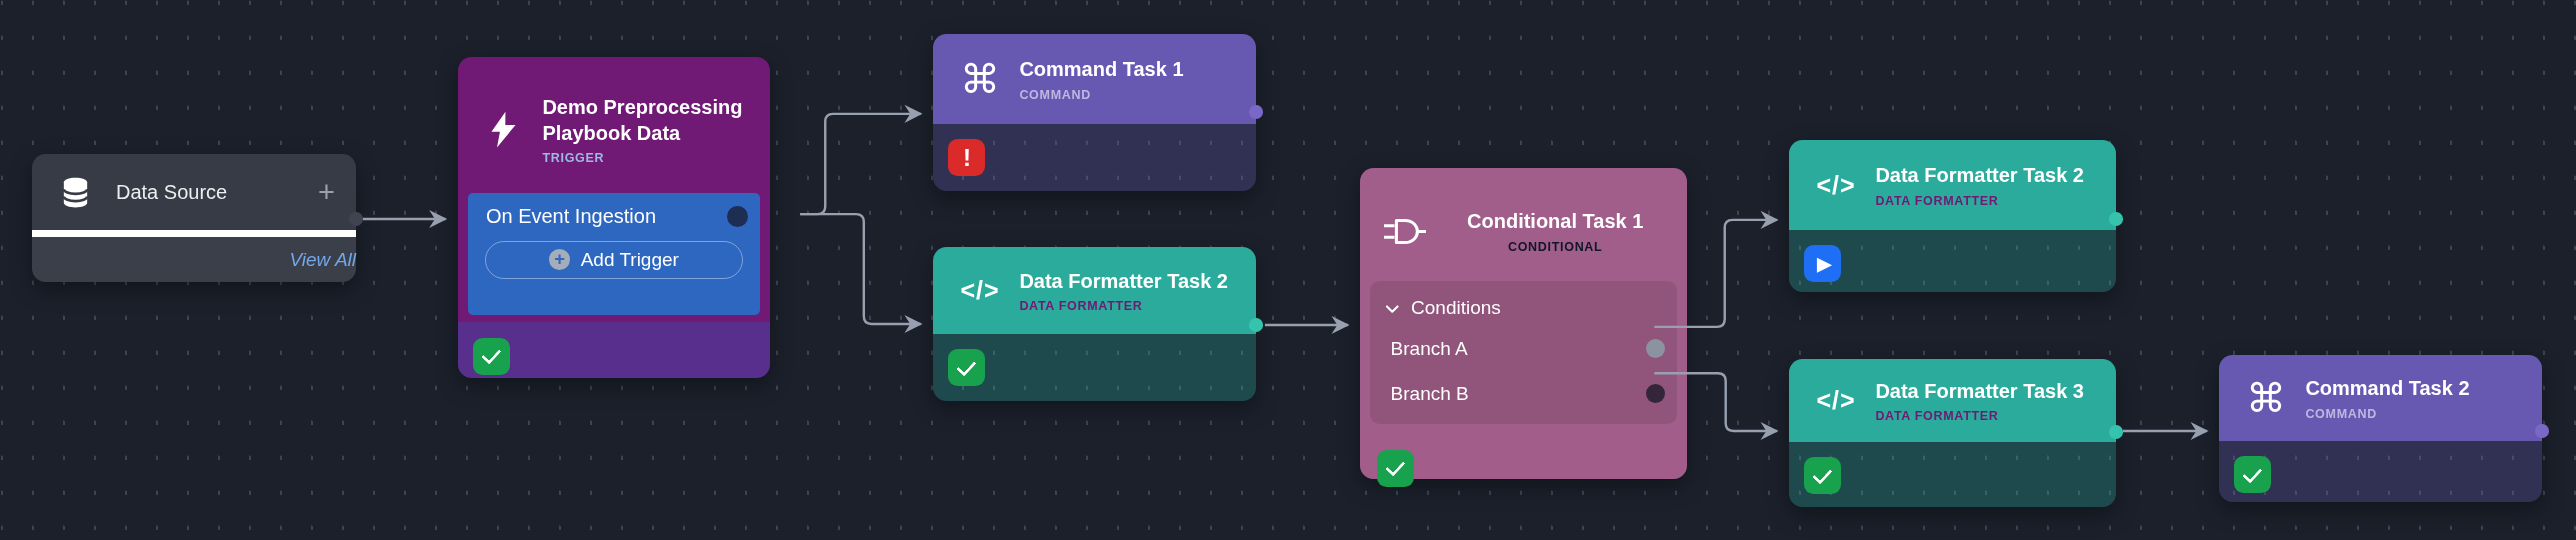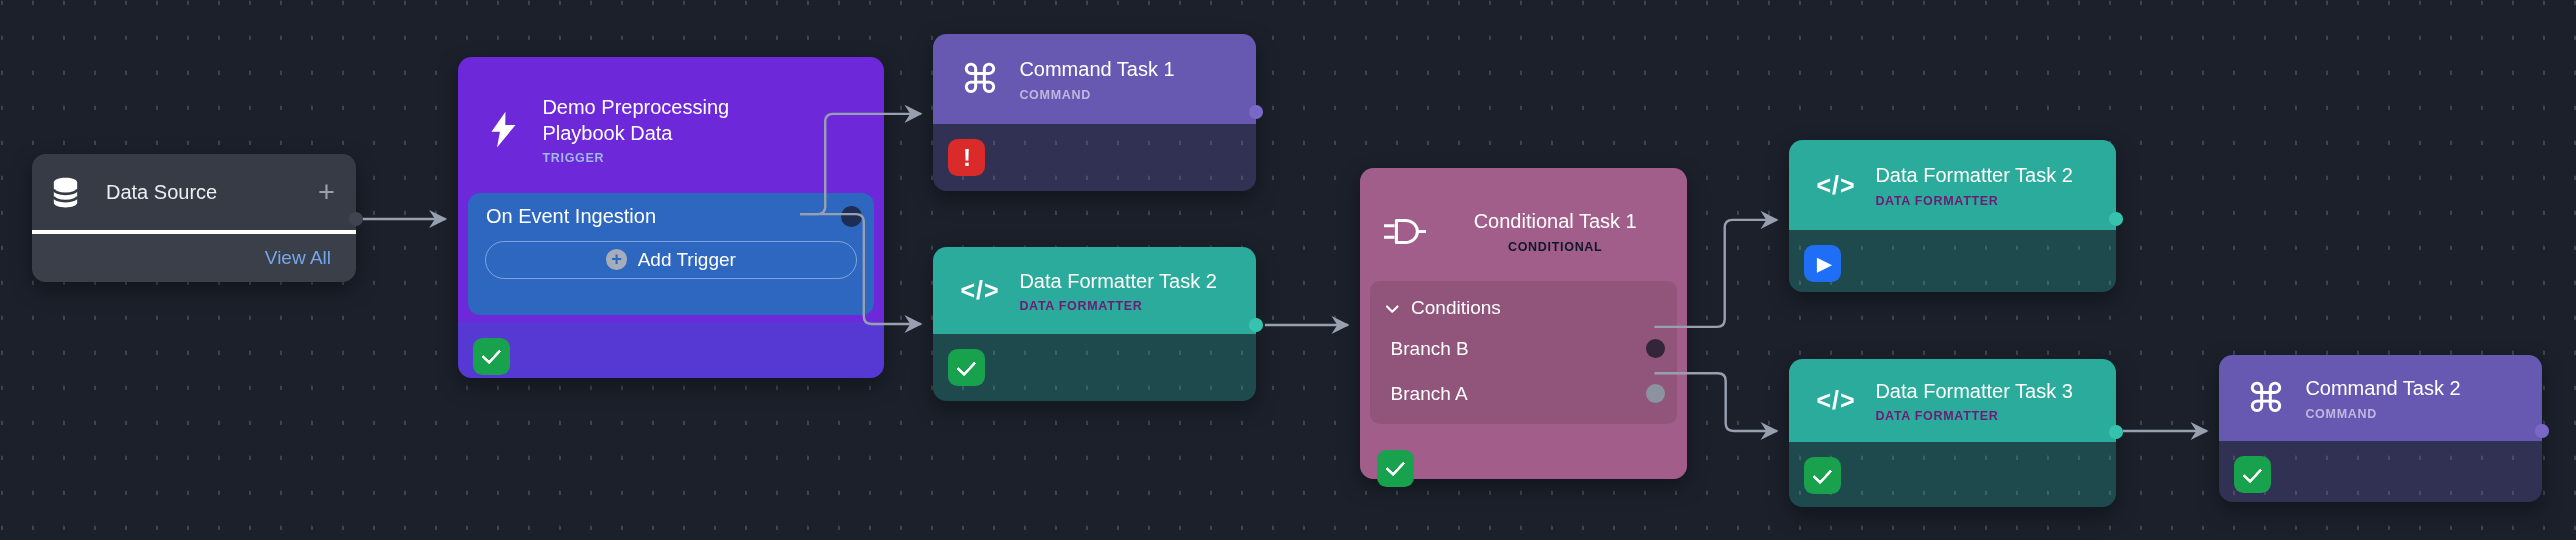--- a/index.html
+++ b/index.html
@@ -18,21 +18,21 @@
     position:absolute;border-radius:13.5px;
     box-shadow:0 7.7px 21px rgba(0,0,0,.35);
     display:flex;flex-direction:column;
   }
   .hdr{
     display:flex;align-items:center;gap:17.4px;
     padding:0 19px 0 25px;
     border-radius:13.5px 13.5px 0 0;
   }
   .titles{flex:1;min-width:0;}
-  .title{font-size:20px;font-weight:400;line-height:1.32;color:#fff;}
+  .title{font-size:20px;font-weight:700;line-height:1.32;color:#fff;}
   .type{font-size:12.5px;font-weight:700;letter-spacing:0.7px;margin-top:4.8px;}
   .ftr{
     flex:1;border-radius:0 0 13.5px 13.5px;position:relative;
   }
   .icon-wrap{width:44px;display:flex;align-items:center;justify-content:center;flex:none;}
 
   
   .badge{
     position:absolute;left:15.4px;top:15.4px;width:37px;height:37px;border-radius:9.6px;
     display:flex;align-items:center;justify-content:center;
@@ -50,33 +50,33 @@
   .badge[data-status="running"]::before{content:"▶";font-size:18.3px;padding-left:2.9px;}
 
   
   .port{position:absolute;right:-6.7px;width:13.5px;height:13.5px;border-radius:50%;z-index:5;}
   .port.teal{background:#36c3ae;}
   .port.purple{background:#7a68c9;}
   .port.gray{background:#3f4550;}
 
   
   .ds{left:32px;top:154px;width:324px;height:128px;background:#363b45;}
-  .ds-hdr{height:76px;display:flex;align-items:center;gap:19px;padding:0 21px 0 11px;}
+  .ds-hdr{height:76px;display:flex;align-items:center;gap:19px;padding:0 21px 0 21px;}
   .ds-title{flex:1;font-size:20px;font-weight:500;color:#eceef1;}
   .ds-plus{font-size:29px;font-weight:400;color:#9aa1ad;cursor:pointer;line-height:1;}
-  .ds-ftr{flex:1;border-top:4px solid #ffffff;display:flex;align-items:center;justify-content:flex-end;padding-right:25px;background:rgba(130,138,152,.05);border-radius:0 0 13.5px 13.5px;}
+  .ds-ftr{flex:1;border-top:7px solid #ffffff;display:flex;align-items:center;justify-content:flex-end;background:rgba(130,138,152,.05);border-radius:0 0 13.5px 13.5px;font-style:italic;}
   .view-all{color:#74a7e9;font-size:19px;cursor:pointer;}
 
   
-  .trig{left:458px;top:57px;width:426px;height:321px;background:#6d28d9;}
+  .trig{left:458px;top:57px;width:312px;height:321px;background:#701a75;}
   .trig-hdr{height:126px;display:flex;align-items:center;gap:17.4px;padding:9.6px 19px 0 23px;border-radius:13.5px 13.5px 0 0;}
   .trig-type{color:#9db9e4;}
   .trig-title{width:217px;}
   .trig-panel{
-    margin:0 9.6px;height:122px;background:#2d67c0;border-radius:12px;
+    margin:0 9.6px;height:122px;background:#2d67c0;border-radius:5px;
     display:flex;flex-direction:column;position:relative;flex:none;
   }
   .event-row{display:flex;align-items:center;justify-content:space-between;padding:12.5px 12.5px 0 18.3px;font-size:20px;}
   .event-dot{width:21px;height:21px;border-radius:50%;background:#1e2d52;flex:none;}
   .add-btn{
     margin:12.5px 17.4px 0;height:36px;border:1.4px solid rgba(195,212,240,.55);
     border-radius:19px;display:flex;align-items:center;justify-content:center;gap:10.6px;
     font-size:19px;color:#fff;cursor:pointer;background:transparent;
   }
   .plus-circ{
@@ -209,26 +209,26 @@
     <div class="cond-panel">
       <div class="cond-row">
         <span>
           <svg width="14.5" height="9.6" viewBox="0 0 15 10">
               <path d="M2 2.5 7.5 8 13 2.5" fill="none" stroke="#fff" stroke-width="2.2" stroke-linecap="round" stroke-linejoin="round"></path>
             </svg>
         </span>
         <span>Conditions</span>
       </div>
       <div class="branch-row">
+        <span>Branch A</span>
+        <span class="branch-dot dot-a"></span>
+      </div>
+      <div class="branch-row">
         <span>Branch B</span>
         <span class="branch-dot dot-b"></span>
-      </div>
-      <div class="branch-row">
-        <span>Branch A</span>
-        <span class="branch-dot dot-a"></span>
       </div>
     </div>
     <div class="ftr cond-ftr">
       <span class="badge" style="left:17.4px;" data-status="success"></span>
     </div>
   </div>
 
   <div class="node" style="left:1789px;top:140px;width:327px;height:152px;">
     <div class="hdr fmt-hdr" style="height:90px;">
       <span class="icon-wrap code-glyph">&lt;/&gt;</span>

